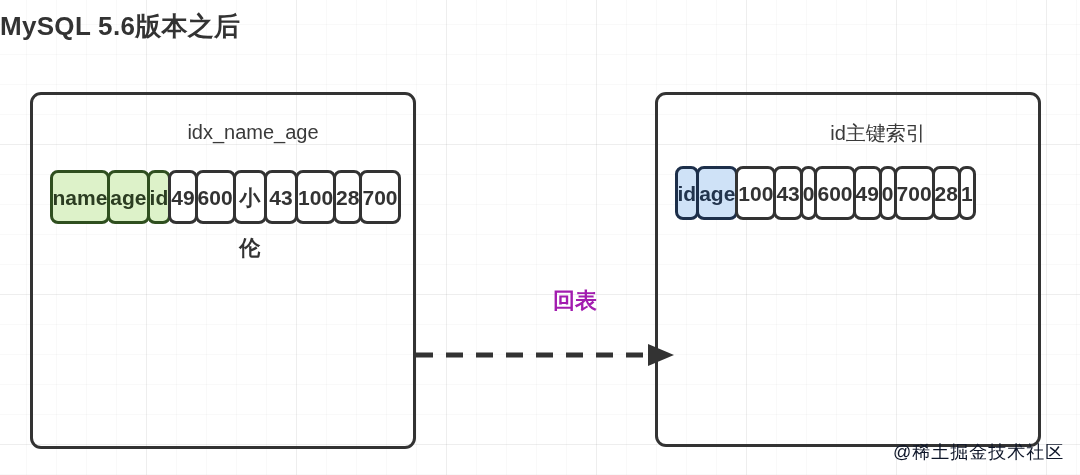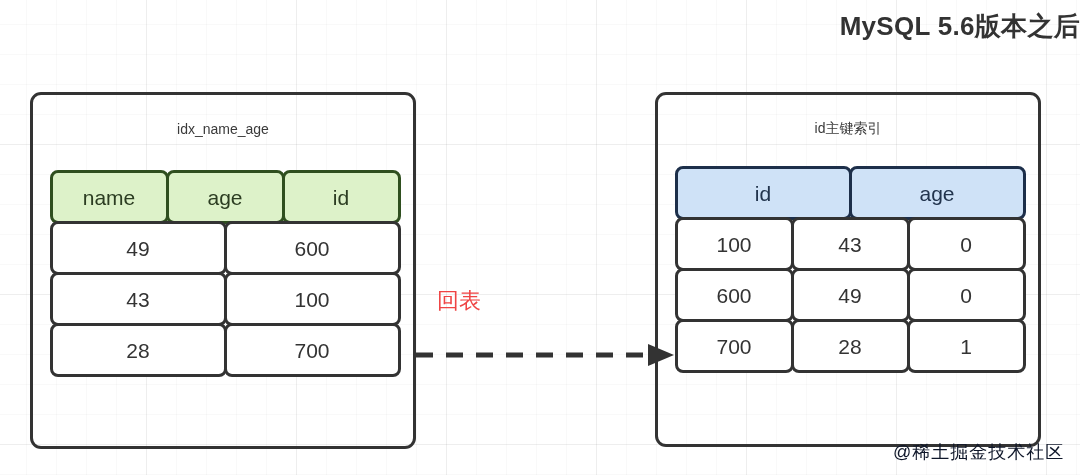--- a/index.html
+++ b/index.html
@@ -10,55 +10,55 @@
       linear-gradient(to right, rgba(0,0,0,0.045) 1px, transparent 1px),
       linear-gradient(to bottom, rgba(0,0,0,0.045) 1px, transparent 1px),
       linear-gradient(to right, rgba(0,0,0,0.022) 1px, transparent 1px),
       linear-gradient(to bottom, rgba(0,0,0,0.022) 1px, transparent 1px);
     background-size:150px 150px,150px 150px,30px 30px,30px 30px;
     background-position:-4px -6px,-4px -6px,-4px -6px,-4px -6px;
     font-family:"Liberation Sans","DejaVu Sans",sans-serif;
     color:#2b2b2b;
   }
   #diagram-title{
-    position:absolute;left:0;top:9px;width:1080px;text-align:right;
+    position:absolute;left:0;top:9px;width:1080px;text-align:left;
     font-size:26px;font-weight:bold;color:#333333;letter-spacing:0.3px;
   }
   .index-box{
     position:absolute;
     border:3px solid #333333;border-radius:11px;background:transparent;
     box-sizing:border-box;
   }
   #secondary-index-box{left:30px;top:92px;width:386px;height:357px;}
   #primary-index-box{left:655px;top:92px;width:386px;height:355px;}
   .box-title{
     position:absolute;left:0;width:100%;text-align:center;
-    font-size:14px;color:#3a3a3a;
+    font-size:20px;color:#3a3a3a;padding-left:30px;
   }
   #secondary-index-box .box-title{top:26px;}
   #primary-index-box .box-title{top:25px;}
   .grid-table{
-    position:absolute;display:flex;flex-direction:column;
+    position:absolute;display:flex;flex-direction:row;font-weight:bold;
   }
   #secondary-index-table{left:18px;top:76px;width:348px;}
   #primary-index-table{left:18px;top:72px;width:348px;}
   .grid-row{display:flex;flex-direction:row;}
   .grid-cell{
     flex:1 1 0;height:54px;line-height:50px;text-align:center;
     border:3px solid #333333;border-radius:8px;
     box-sizing:border-box;font-size:21px;color:#333333;background:#ffffff;
     margin:-1.5px;
   }
   .grid-cell.header-green{background:#ddf2c9;border-color:#2f4f1f;color:#2c3d22;}
   .grid-cell.header-blue{background:#cfe2f7;border-color:#1d2f4a;color:#22344d;}
   .grid-cell.cjk{font-family:"Liberation Sans","DejaVu Sans",sans-serif;}
   #arrow-layer{position:absolute;left:0;top:0;width:1080px;height:475px;pointer-events:none;}
   #arrow-label{
-    position:absolute;left:437px;top:286px;width:160px;text-align:left;
-    font-size:22px;font-weight:normal;color:#ef4444;
+    position:absolute;left:437px;top:286px;width:160px;text-align:right;
+    font-size:22px;font-weight:bold;color:#a21caf;
   }
   #watermark{
     position:absolute;left:893px;top:440px;font-size:18px;
     color:#0f172a;letter-spacing:1px;white-space:nowrap;
   }
 </style>
 </head>
 <body>
 
 <div id="diagram-title">MySQL 5.6版本之后</div>
@@ -69,20 +69,21 @@
     <div class="grid-row">
       <div class="grid-cell header-green">name</div>
       <div class="grid-cell header-green">age</div>
       <div class="grid-cell header-green">id</div>
     </div>
     <div class="grid-row">
       <div class="grid-cell">49</div>
       <div class="grid-cell">600</div>
     </div>
     <div class="grid-row">
+      <div class="grid-cell cjk">小伦</div>
       <div class="grid-cell">43</div>
       <div class="grid-cell">100</div>
     </div>
     <div class="grid-row">
       <div class="grid-cell">28</div>
       <div class="grid-cell">700</div>
     </div>
   </div>
 </div>
 

